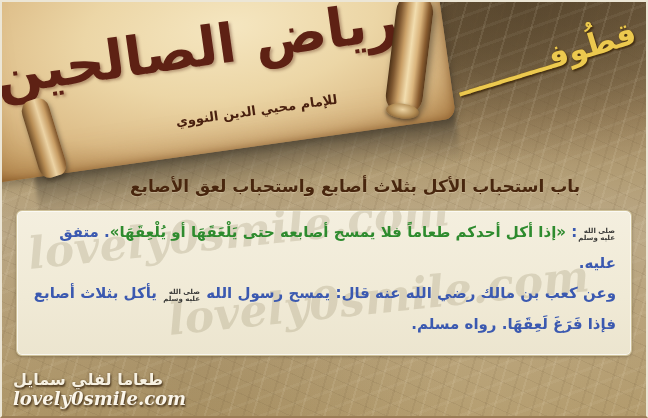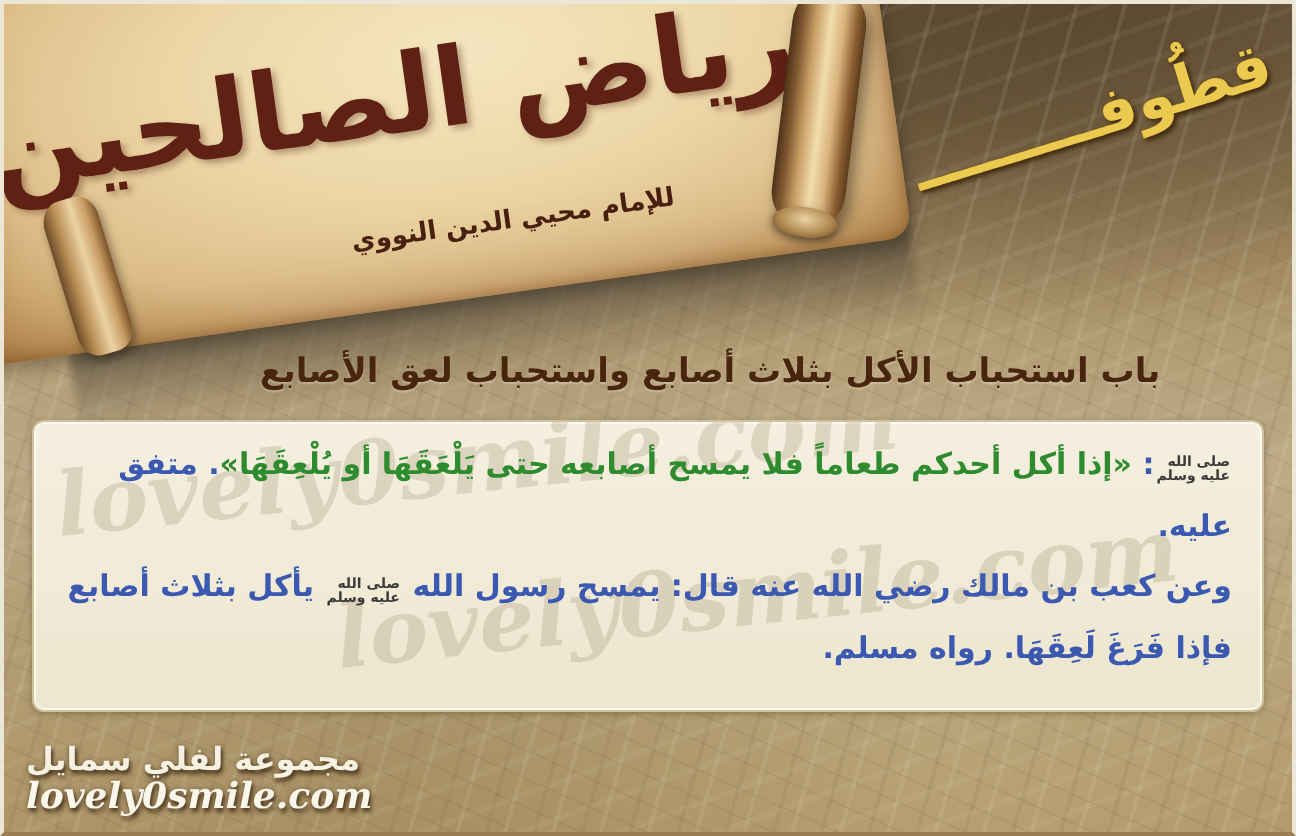--- a/index.html
+++ b/index.html
@@ -147,16 +147,16 @@
   <div class="hadith-box">
     <div class="box-watermark wm1">lovely0smile.com</div>
     <div class="box-watermark wm2">lovely0smile.com</div>
 
     <p><span class="pbuh"><span>صلى الله</span><span>عليه وسلم</span></span><span class="t-blue">: </span><span class="t-green">«إذا أكل أحدكم طعاماً فلا يمسح أصابعه حتى يَلْعَقَهَا أو يُلْعِقَهَا»</span><span class="t-blue">. متفق عليه.</span></p>
 
     <p><span class="t-blue">وعن كعب بن مالك رضي الله عنه قال: يمسح رسول الله </span><span class="pbuh"><span>صلى الله</span><span>عليه وسلم</span></span><span class="t-blue"> يأكل بثلاث أصابع فإذا فَرَغَ لَعِقَهَا. رواه مسلم.</span></p>
   </div>
 
   <div class="credit">
-    <div class="credit-ar">مجموعة لفلي سمايل</div>
+    <div class="credit-ar">طعاما لفلي سمايل</div>
     <div class="credit-en">lovely0smile.com</div>
   </div>
 </div>
 
 </body></html>

